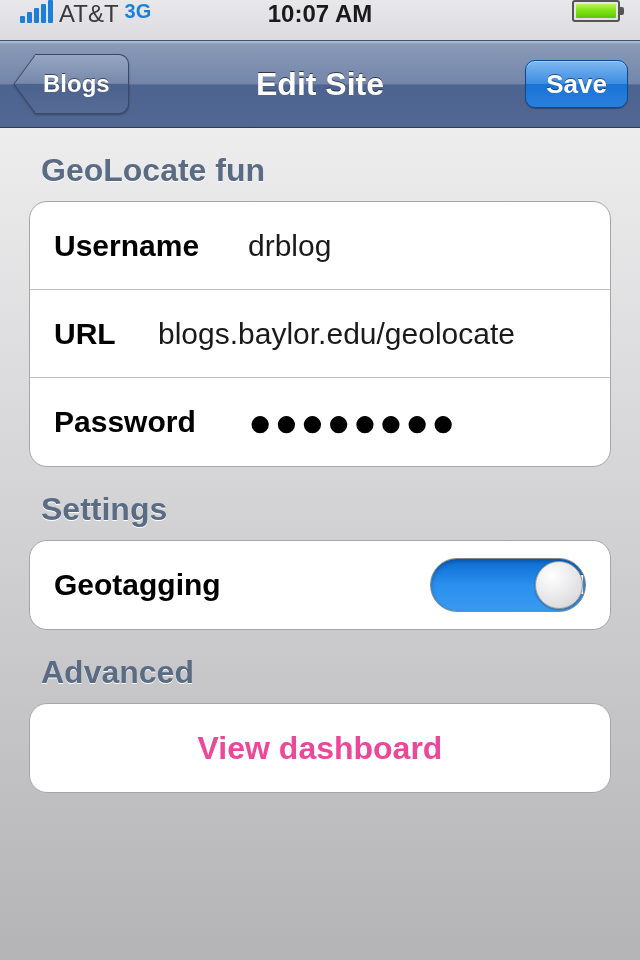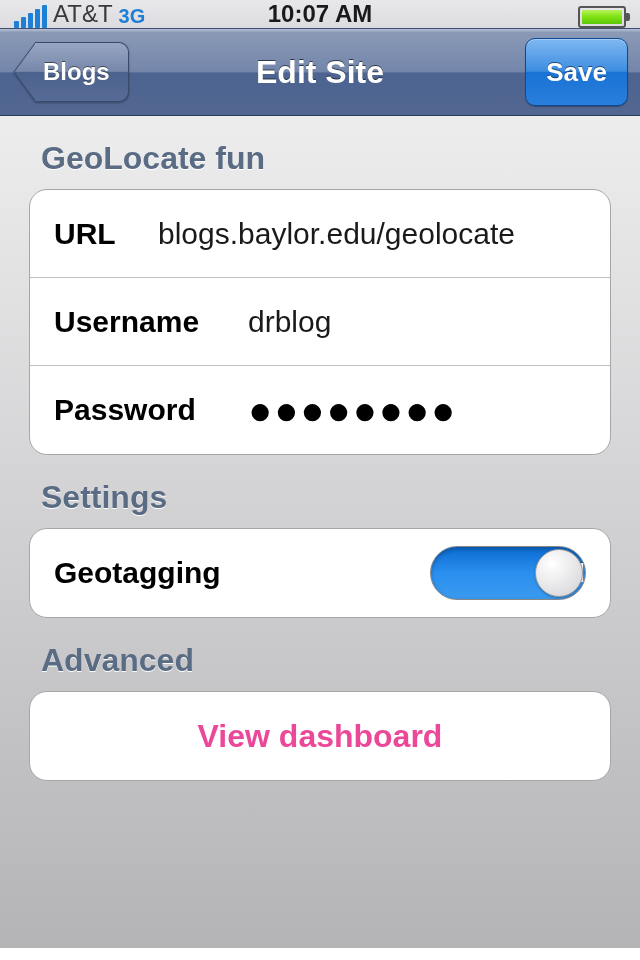--- a/index.html
+++ b/index.html
@@ -4,25 +4,25 @@
   <style>
     * { margin: 0; padding: 0; box-sizing: border-box; }
     body {
       width: 640px;
       height: 960px;
       font-family: -apple-system, "Helvetica Neue", Helvetica, Arial, sans-serif;
       overflow: hidden;
     }
     
     .status-bar {
-      height: 28px;
+      height: 40px;
       background: linear-gradient(to bottom, #e8e8eb 0%, #dcdce0 100%);
       display: flex;
-      align-items: flex-end;
-      padding: 0 14px;
+      align-items: flex-start;
+      padding: 0 20px;
       position: relative;
     }
     .signal-bars {
       display: flex;
       align-items: flex-end;
       gap: 2px;
       margin-right: 6px;
     }
     .signal-bars span {
       width: 5px;
@@ -118,21 +118,21 @@
       color: #fff;
       font-size: 32px;
       font-weight: bold;
       text-shadow: 0 -1px 0 rgba(0,0,0,0.6);
     }
     .save-button {
       margin-left: auto;
       background: linear-gradient(to bottom, #7fb8f2 0%, #3d8de0 49%, #1972d6 50%, #2a7fdb 100%);
       border: 1px solid #0d4a8f;
       border-radius: 10px;
-      height: 68px;
+      height: 48px;
       padding: 0 20px;
       color: #fff;
       font-size: 26px;
       font-weight: bold;
       text-shadow: 0 -1px 0 rgba(0,0,0,0.5);
       display: flex;
       align-items: center;
       cursor: pointer;
       box-shadow: 0 1px 1px rgba(0,0,0,0.3), inset 0 1px 0 rgba(255,255,255,0.3);
     }
@@ -269,26 +269,26 @@
   <div class="save-button">
     <span>Save</span>
   </div>
 </div>
 
 <div class="content">
 
   <div class="section-header">GeoLocate fun</div>
   <div class="group">
     <div class="row">
+      <span class="row-label wide">Username</span>
+      <span class="row-value">drblog</span>
+    </div>
+    <div class="row">
       <span class="row-label">URL</span>
       <span class="row-value">blogs.baylor.edu/geolocate</span>
-    </div>
-    <div class="row">
-      <span class="row-label wide">Username</span>
-      <span class="row-value">drblog</span>
     </div>
     <div class="row">
       <span class="row-label wide">Password</span>
       <span class="password-dots">●●●●●●●●</span>
     </div>
   </div>
 
   <div class="section-header">Settings</div>
   <div class="group">
     <div class="row">

